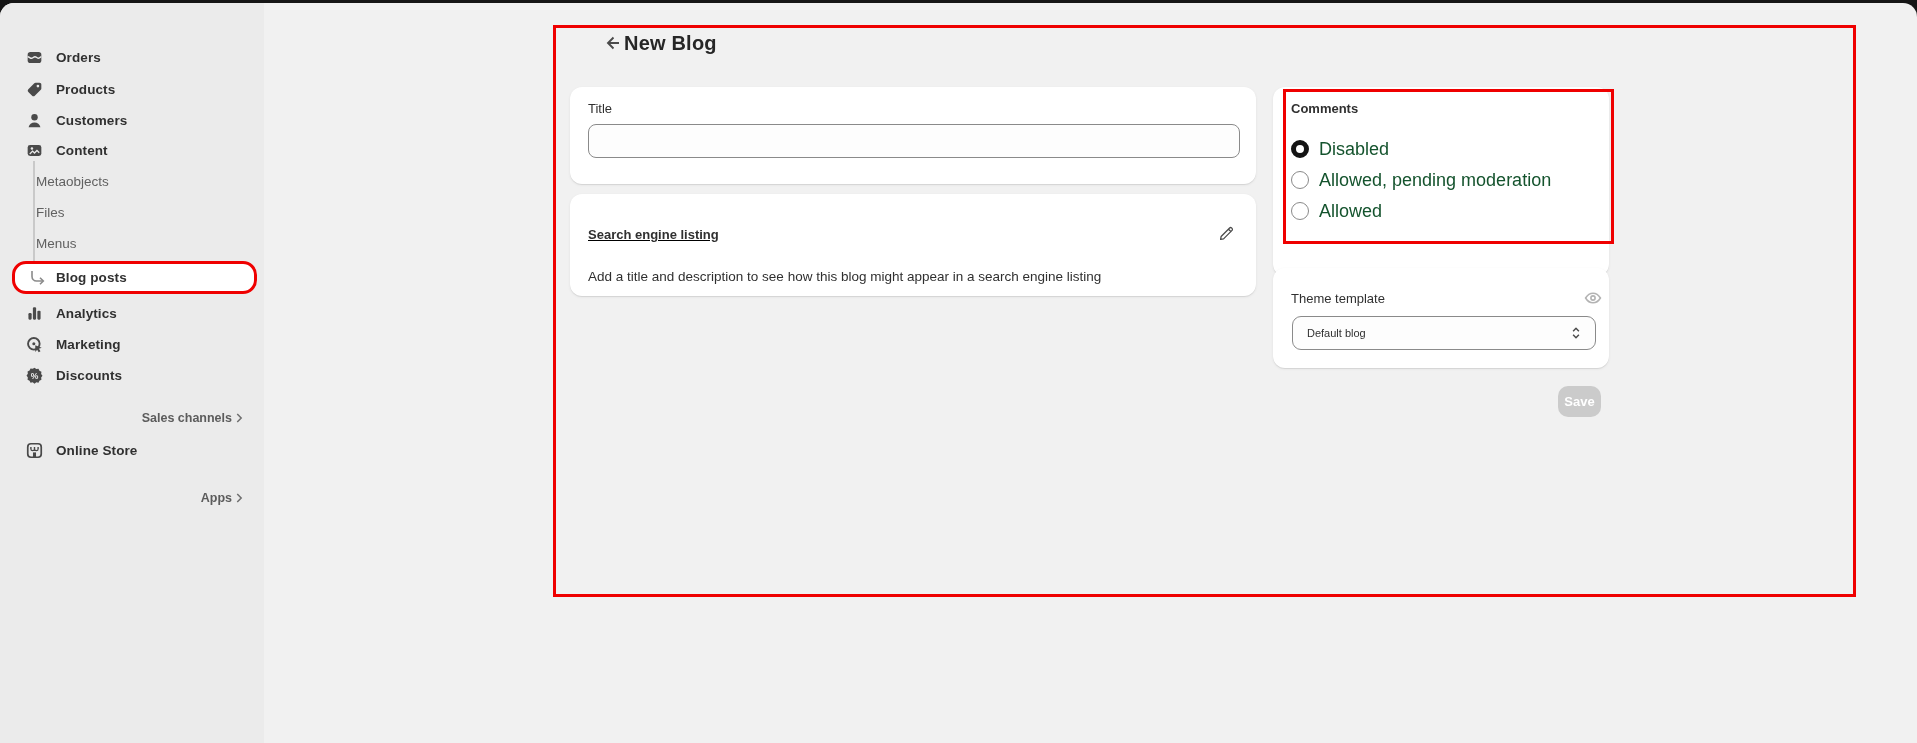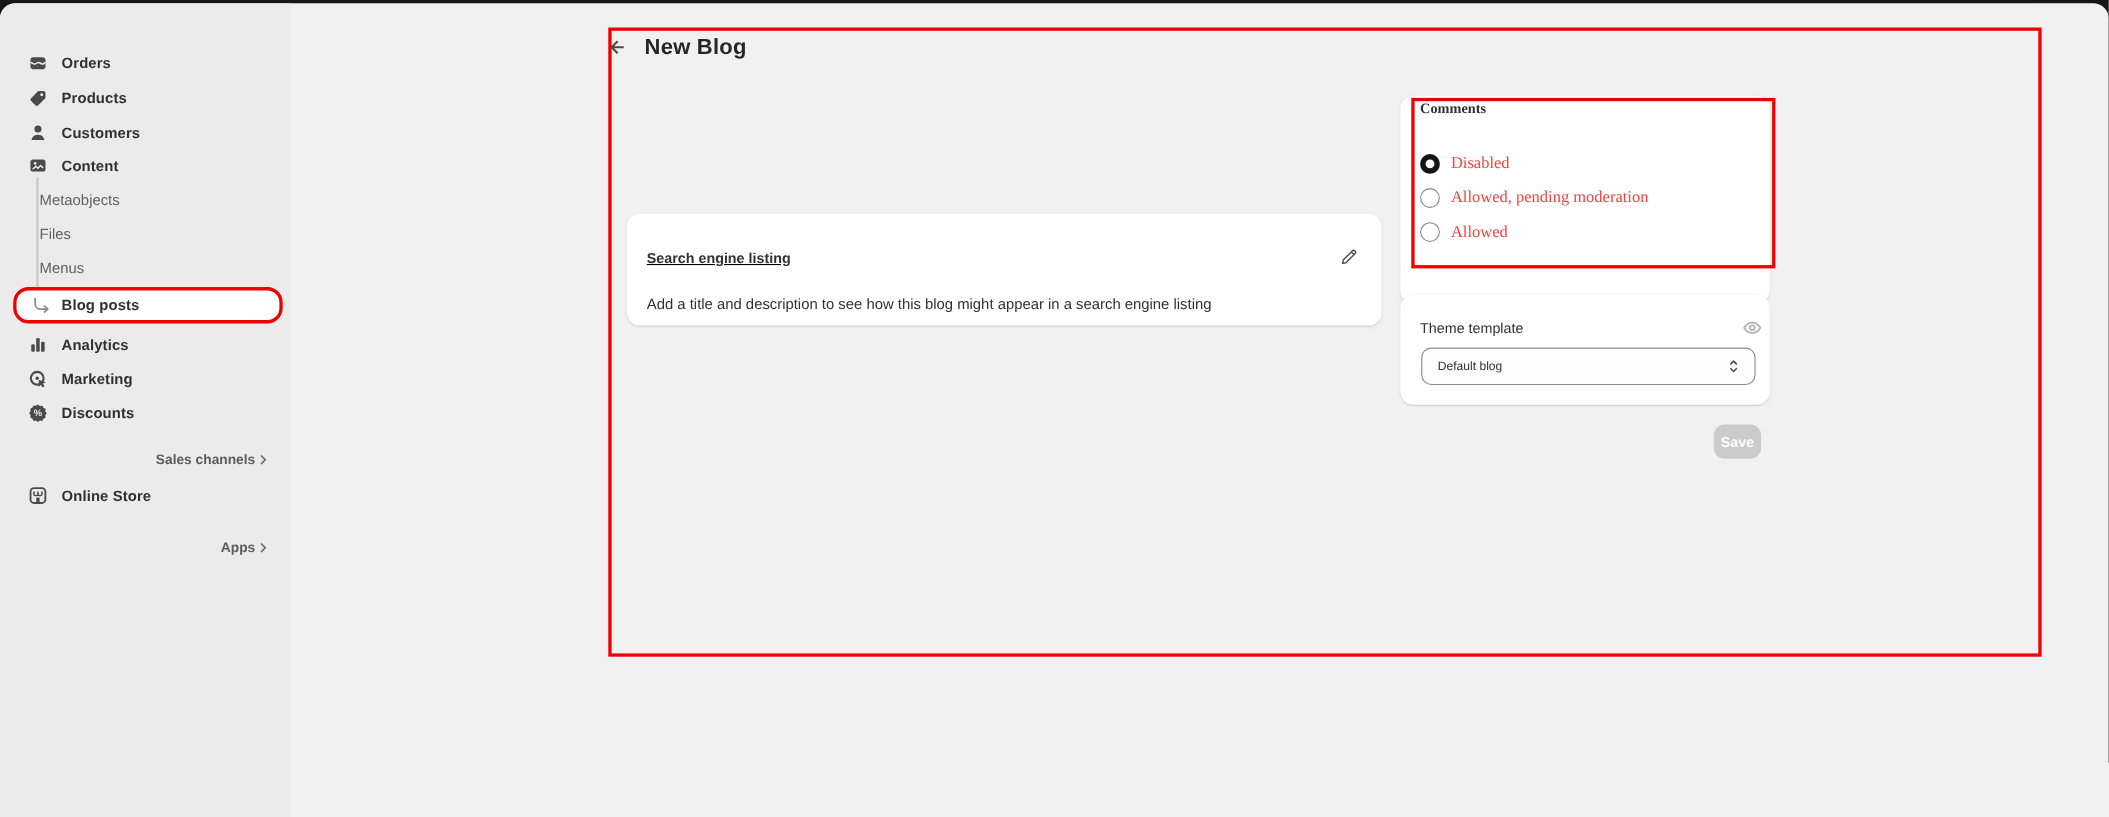--- a/index.html
+++ b/index.html
@@ -41,21 +41,21 @@
     position: absolute; left: 12px; top: 258px; width: 245px; height: 33px;
     border: 3px solid var(--red); border-radius: 14px; background: #fff;
     display: flex; align-items: center; padding-left: 15px; gap: 10px; cursor: pointer;
   }
   .blogposts-box .side-label { font-weight: 700; }
   
   .redbox { position: absolute; border: 3px solid var(--red); pointer-events: none; z-index: 40; }
   .main-redbox { left: 553px; top: 22px; width: 1303px; height: 572px; }
   .comments-redbox { left: 1283px; top: 86px; width: 331px; height: 155px; }
 
-  .page-header { position: absolute; left: 548px; top: 28px; display: flex; align-items: center; gap: 14px; }
+  .page-header { position: absolute; left: 600px; top: 28px; display: flex; align-items: center; }
   .back-btn { width: 24px; height: 24px; display:flex; align-items:center; justify-content:center; cursor:pointer; border-radius:6px; }
   .page-title { font-size: 20px; font-weight: 700; color: #262626; letter-spacing: .2px; }
 
   .card {
     position: absolute; background: #fff; border-radius: 12px;
     box-shadow: 0 1px 0 rgba(0,0,0,.07), 0 1px 3px rgba(26,26,26,.07);
   }
   .title-card { left: 570px; top: 84px; width: 686px; height: 97px; padding: 14px 18px; }
   .field-label { font-size: 13px; font-weight: 500; color: #303030; }
   .text-input {
@@ -63,28 +63,28 @@
     border: 1px solid #8a8a8a; border-radius: 8px; background: #fdfdfd;
     font-size: 13px; color: #303030; padding: 0 12px; outline: none;
     font-family: "Liberation Sans", "DejaVu Sans", sans-serif;
   }
   .seo-card { left: 570px; top: 191px; width: 686px; height: 102px; padding: 28px 18px 0 18px; }
   .seo-head-row { display: flex; align-items: center; justify-content: space-between; text-decoration: underline; }
   .card-heading { font-size: 13px; font-weight: 700; color: #303030; }
   .icon-btn { width: 24px; height: 24px; display:flex; align-items:center; justify-content:center; cursor:pointer; border-radius:6px; }
   .seo-desc { margin-top: 23px; font-size: 13.5px; font-weight: 400; color: #303030; }
 
-  .comments-card { left: 1273px; top: 84px; width: 336px; height: 189px; padding: 4px 18px; font-family: Liberation Serif, serif; }
+  .comments-card { left: 1273px; top: 84px; width: 336px; height: 189px; padding: 14px 18px; }
   .radio-row { position: absolute; left: 18px; display: flex; align-items: center; gap: 10px; height: 20px; cursor: pointer; }
   .radio {
     width: 18px; height: 18px; border-radius: 50%;
     background: #fff; border: 1.5px solid #8a8a8a; flex: 0 0 18px;
   }
   .radio.checked { border: 5.5px solid #141414; }
-  .radio-label { font-size: 15px; font-weight: 400; color: #ef4444; white-space: nowrap; }
+  .radio-label { font-size: 18px; font-weight: 400; color: #14532d; white-space: nowrap; }
 
   .theme-card { left: 1273px; top: 265px; width: 336px; height: 100px; padding: 18px 4px 0 18px; }
   .theme-head-row { display: flex; align-items: center; justify-content: space-between; }
   .select-box {
     position: absolute; left: 19px; top: 48px; width: 304px; height: 34px;
     border: 1px solid #8a8a8a; border-radius: 9px; background: #fdfdfd;
     display: flex; align-items: center; justify-content: space-between;
     padding: 0 10px 0 14px; cursor: pointer;
   }
   .select-value { font-size: 11px; color: #303030; }
@@ -236,20 +236,24 @@
     <span class="back-btn">
       <span>
         <svg width="20" height="20" viewBox="0 0 20 20">
             <path d="M11.5 4.5 6 10l5.5 5.5M6.3 10H17" stroke="#4a4a4a" stroke-width="1.9" fill="none"></path>
           </svg>
       </span>
     </span>
     <h1 class="page-title">New Blog</h1>
   </div>
 
+  <section class="card title-card">
+    <div class="field-label">Title</div>
+    <input class="text-input" type="text" value="" style="">
+  </section>
 
   <section class="card seo-card">
     <div class="seo-head-row">
       <span class="card-heading">Search engine listing</span>
       <span class="icon-btn">
         <span>
           <svg width="18" height="18" viewBox="0 0 20 20">
               <path d="M12.3 4.1l3.6 3.6M4 16l.6-3.3L14 3.3c.6-.6 1.6-.6 2.2 0l.5.5c.6.6.6 1.6 0 2.2L7.3 15.4 4 16z" stroke="#4a4a4a" stroke-width="1.4" fill="none" stroke-linejoin="round"></path>
             </svg>
         </span>

